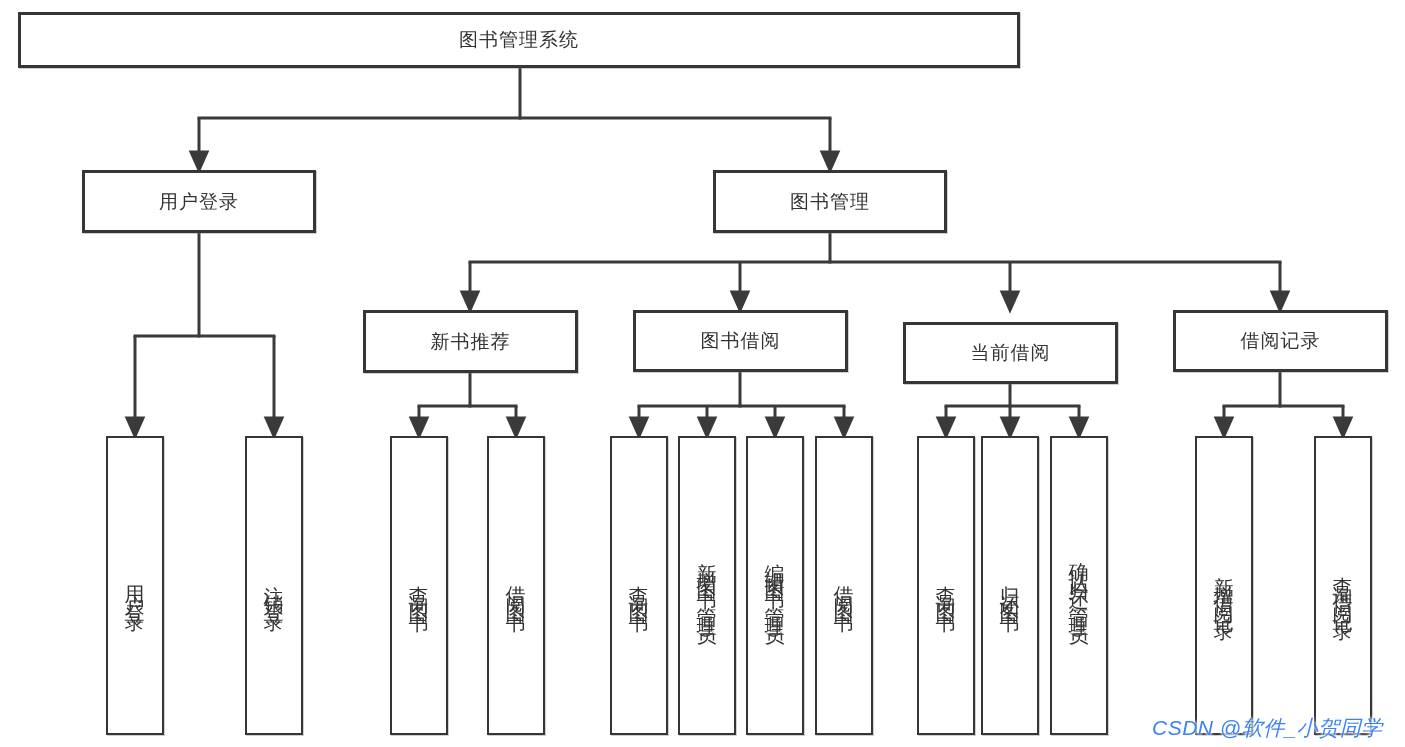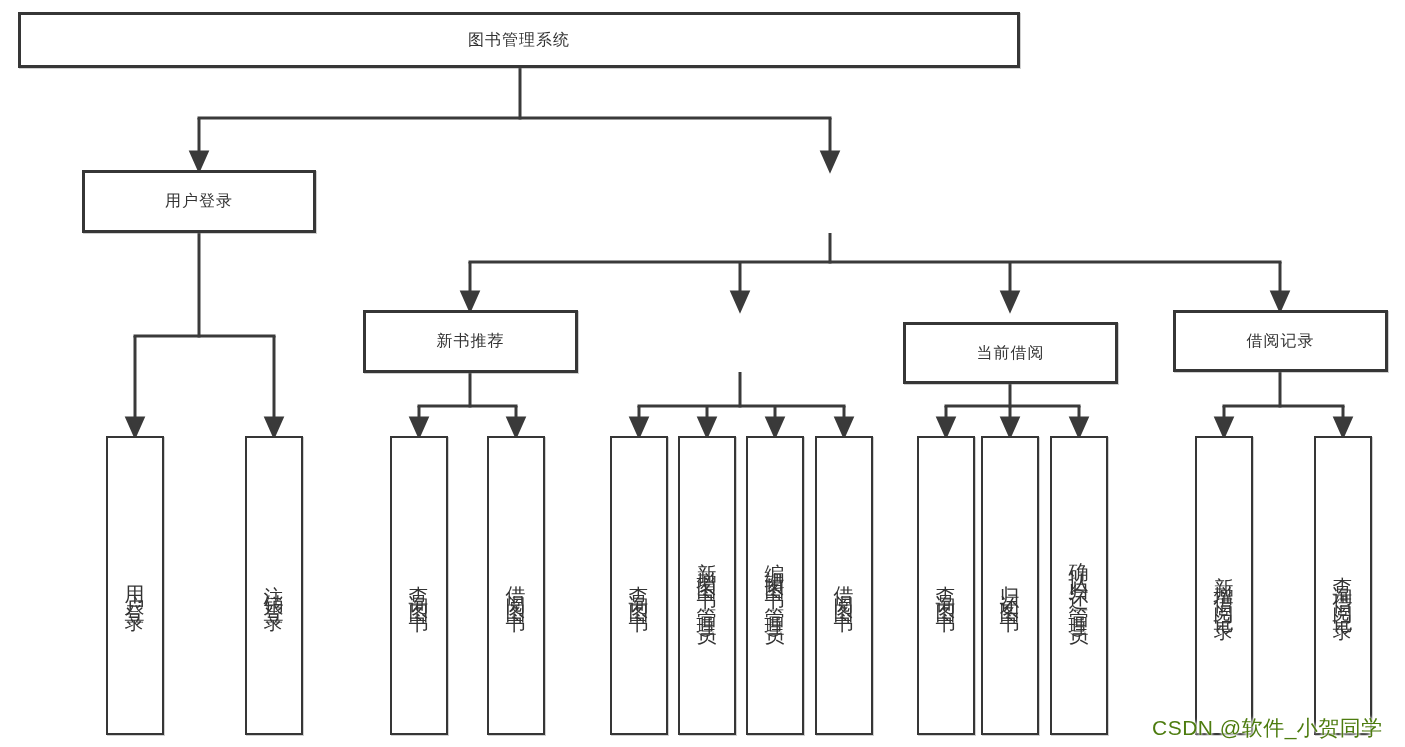--- a/index.html
+++ b/index.html
@@ -14,43 +14,44 @@
   .wires { position: absolute; left: 0; top: 0; z-index: 1; }
   .box {
     position: absolute;
     box-sizing: border-box;
     background: #ffffff;
     border: 3px solid #363636;
     color: #333333;
     display: flex;
     align-items: center;
     justify-content: center;
-    font-size: 16px;
+    font-size: 19px;
     letter-spacing: 1px;
     z-index: 2;
     box-shadow: 1px 1px 0 rgba(120,120,120,0.35);
   }
   .leaf {
     border-width: 2.5px;
     writing-mode: vertical-rl;
     font-size: 20px;
     letter-spacing: 9px;
     line-height: 1;
     padding-top: 4px;
   }
   .watermark {
     position: absolute;
     left: 1152px;
     top: 714px;
     z-index: 5;
     font-size: 21px;
-    color: #4d7c0f;
+    color: #3b82f6;
     letter-spacing: 0.5px;
     white-space: nowrap;
     text-shadow: 0 0 3px #ffffff, 0 0 3px #ffffff, 0 0 5px #ffffff;
+    font-style: italic;
   }
 </style>
 </head>
 <body>
 
 <div class="stage">
 
   <svg class="wires" width="1405" height="747" viewBox="0 0 1405 747">
     <g stroke="#3a3a3a" stroke-width="3" fill="#3a3a3a">
 
@@ -125,22 +126,24 @@
         <polygon points="1216,418 1232,418 1224,436"></polygon>
         <line x1="1343" y1="406" x2="1343" y2="420"></line>
         <polygon points="1335,418 1351,418 1343,436"></polygon>
       </g>
     </g>
   </svg>
 
   <div class="box" style="left:18px; top:12px; width:1002px; height:56px;">图书管理系统</div>
 
   <div class="box" style="left:82px; top:170px; width:234px; height:63px;">用户登录</div>
+  <div class="box" style="left:713px; top:170px; width:234px; height:63px;">图书管理</div>
 
   <div class="box" style="left:363px; top:310px; width:215px; height:63px;">新书推荐</div>
+  <div class="box" style="left:633px; top:310px; width:215px; height:62px;">图书借阅</div>
   <div class="box" style="left:903px; top:322px; width:215px; height:62px;">当前借阅</div>
   <div class="box" style="left:1173px; top:310px; width:215px; height:62px;">借阅记录</div>
 
   <div class="box leaf" style="left:106px; top:436px; width:58px; height:299px;">用户登录</div>
   <div class="box leaf" style="left:245px; top:436px; width:58px; height:299px;">注销登录</div>
 
   <div class="box leaf" style="left:390px; top:436px; width:58px; height:299px;">查询图书</div>
   <div class="box leaf" style="left:487px; top:436px; width:58px; height:299px;">借阅图书</div>
 
   <div class="box leaf" style="left:610px; top:436px; width:58px; height:299px;">查询图书</div>

